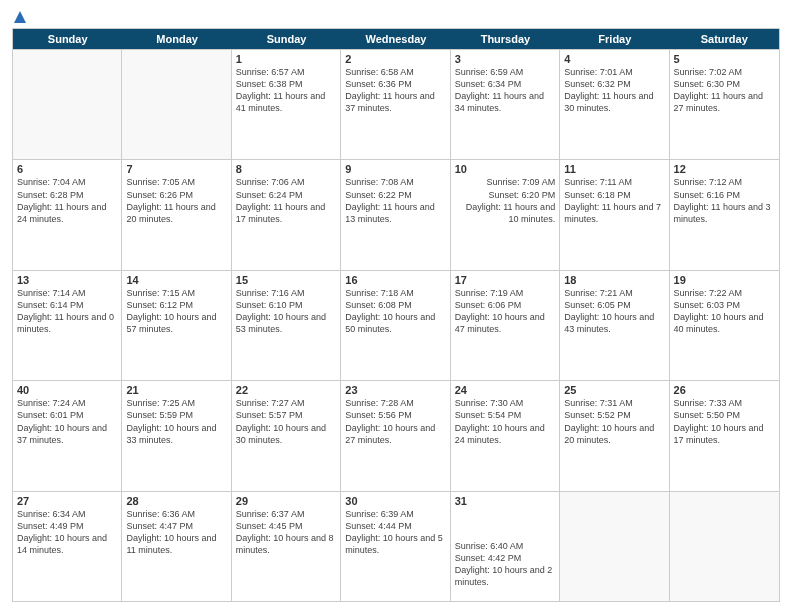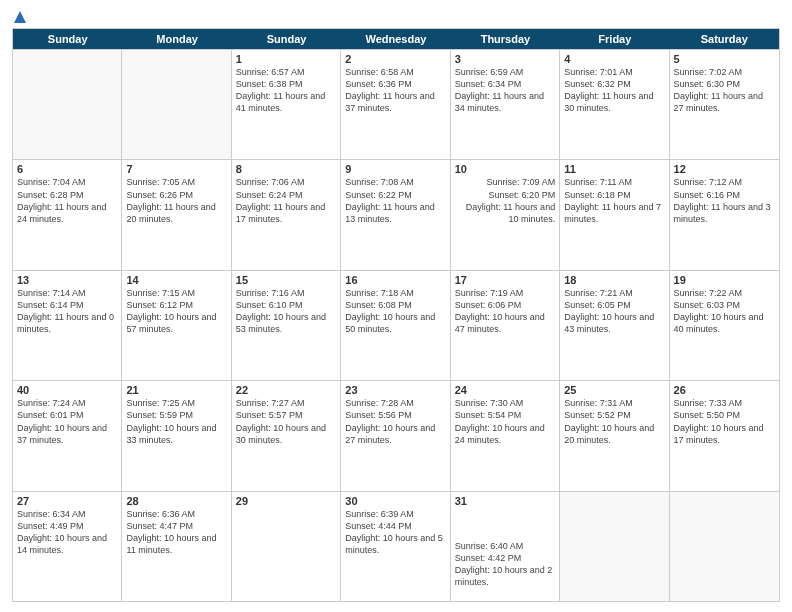--- a/index.html
+++ b/index.html
@@ -305,20 +305,23 @@
 Daylight: 10 hours and 14 minutes.</div>
           </div>
           <div class="cal-cell">
             <div class="day-num">28</div>
             <div class="day-info" style="white-space: pre-line;">Sunrise: 6:36 AM
 Sunset: 4:47 PM
 Daylight: 10 hours and 11 minutes.</div>
           </div>
           <div class="cal-cell">
             <div class="day-num">29</div>
+            <div class="day-info" style="white-space: pre-line;">Sunrise: 6:37 AM
+Sunset: 4:45 PM
+Daylight: 10 hours and 8 minutes.</div>
           </div>
           <div class="cal-cell">
             <div class="day-num">30</div>
             <div class="day-info" style="white-space: pre-line;">Sunrise: 6:39 AM
 Sunset: 4:44 PM
 Daylight: 10 hours and 5 minutes.</div>
           </div>
           <div class="cal-cell">
             <div class="day-num">31</div>
             <div class="day-info" style="white-space: pre-line; margin-top: 32px;">Sunrise: 6:40 AM

